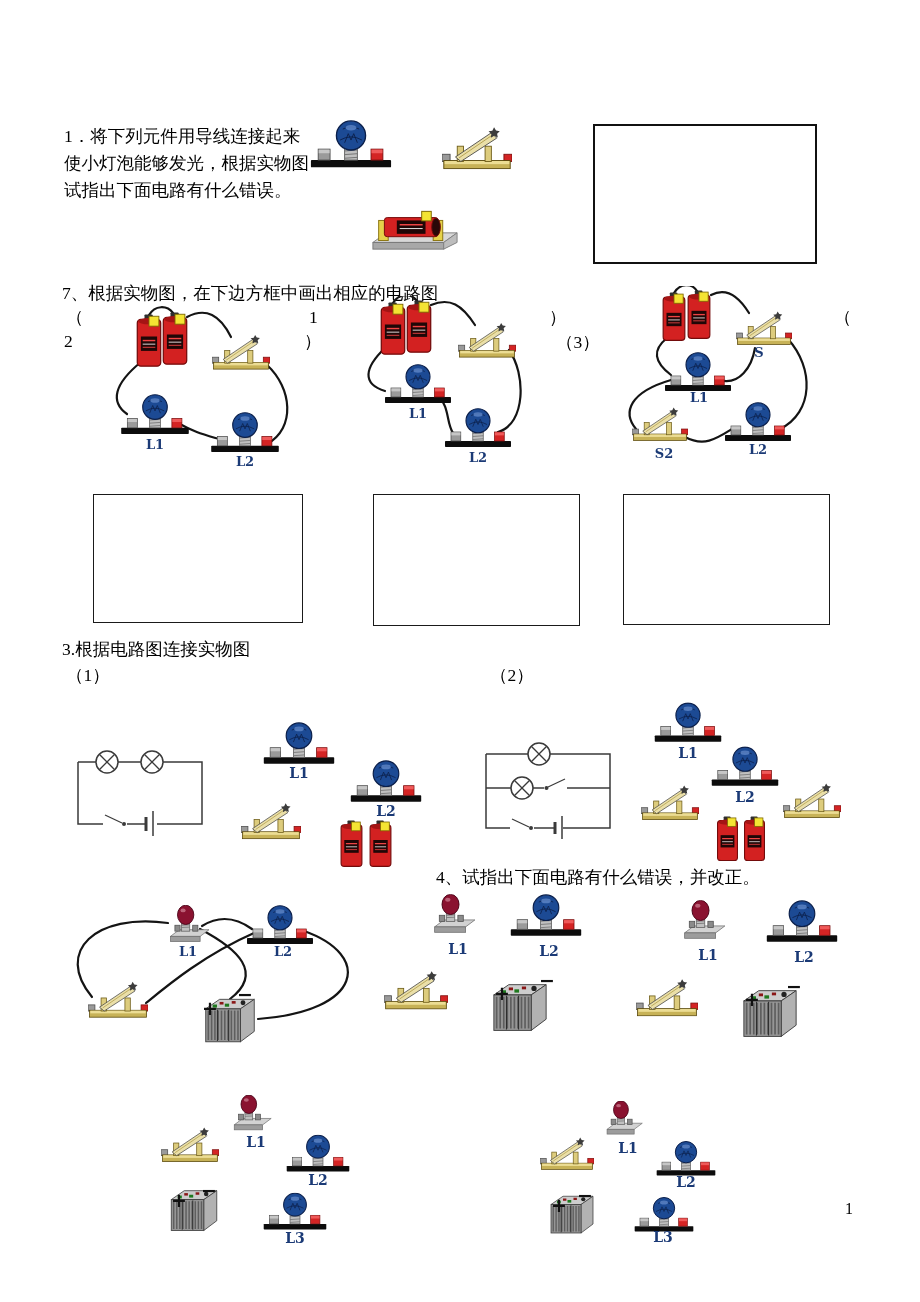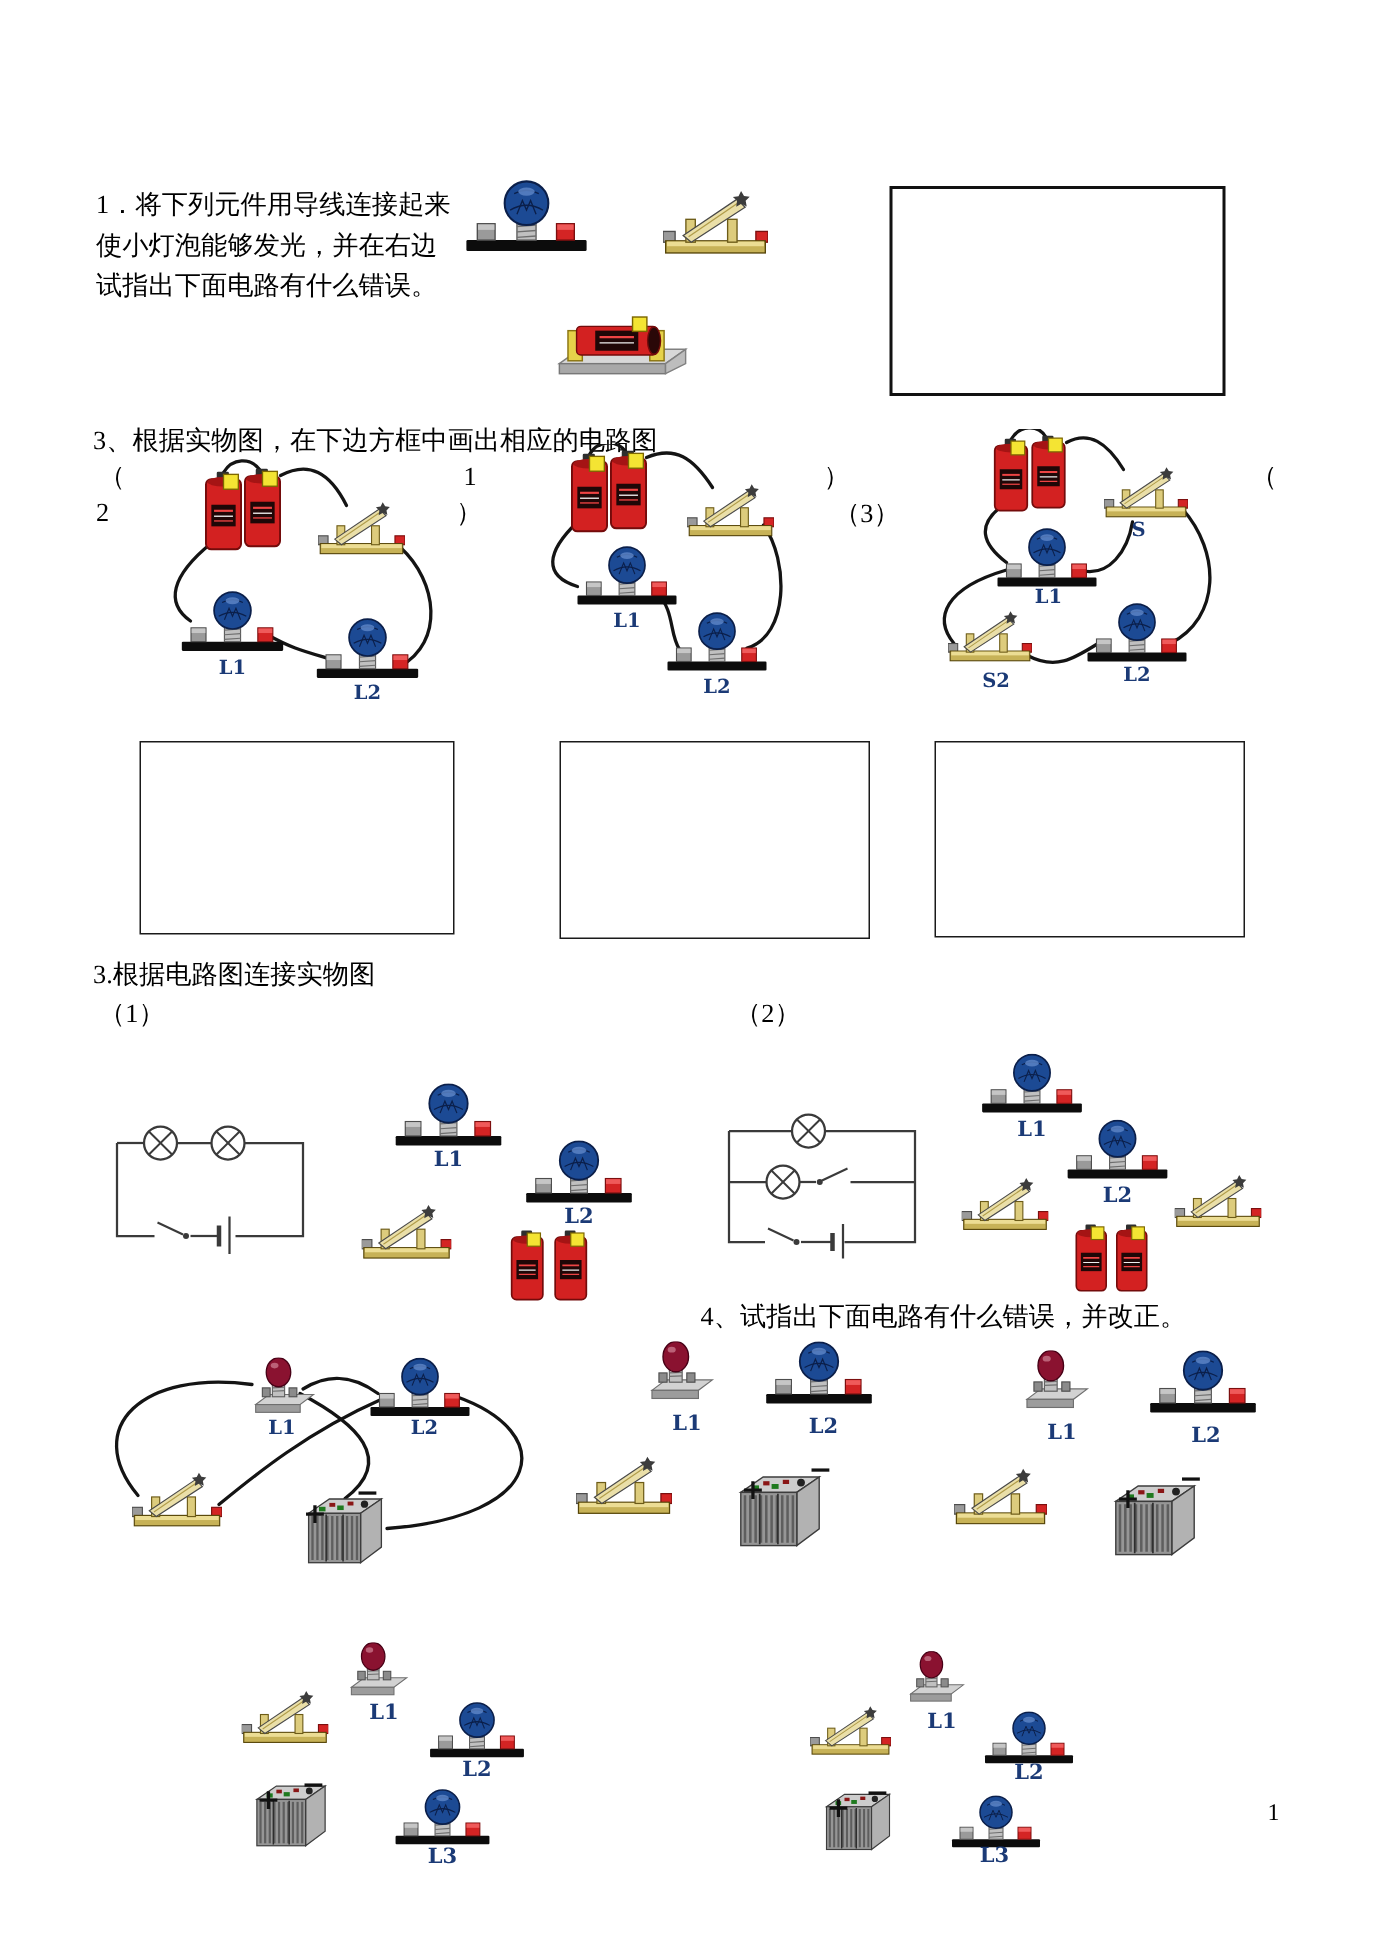--- a/index.html
+++ b/index.html
@@ -112,35 +112,35 @@
     <line x1="31" y1="17.5" x2="55" y2="17.5" stroke="#ee4444" stroke-width="1.6"></line>
     <line x1="31" y1="21.5" x2="55" y2="21.5" stroke="#f0f0f0" stroke-width="1"></line>
     <rect x="54" y="3.5" width="10" height="10" fill="#f4e433" stroke="#7d6700"></rect>
   </symbol>
 </defs>
 </svg>
 
 <div class="page">
 
   <span class="t" style="left:64px;top:123px">1．将下列元件用导线连接起来</span>
-  <span class="t" style="left:64px;top:150px">使小灯泡能够发光，并在右边</span>
+  <span class="t" style="left:64px;top:150px">使小灯泡能够发光，根据实物图</span>
   <span class="t" style="left:64px;top:177px">试指出下面电路有什么错误。</span>
 
   <svg class="cmp" style="left:310px;top:120px" width="82" height="51" viewBox="0 0 90 56">
       <use href="#bulb-blue"></use>
     </svg>
   <svg class="cmp" style="left:442px;top:124px" width="70" height="48" viewBox="0 0 78 48">
       <use href="#switch"></use>
     </svg>
   <svg class="cmp" style="left:370px;top:208px" width="90" height="44" viewBox="0 0 94 46">
       <use href="#hbattery"></use>
     </svg>
   <div class="boxq1" style="left:593px;top:124px;width:220px;height:136px"></div>
 
-  <span class="t" style="left:62px;top:280px">3、根据实物图，在下边方框中画出相应的电路图</span>
+  <span class="t" style="left:62px;top:280px">7、根据实物图，在下边方框中画出相应的电路图</span>
   <span class="t" style="left:66px;top:304px">（</span>
   <span class="t" style="left:309px;top:304px">1</span>
   <span class="t" style="left:549px;top:304px">）</span>
   <span class="t" style="left:834px;top:304px">（</span>
   <span class="t" style="left:64px;top:328px">2</span>
   <span class="t" style="left:304px;top:328px">）</span>
   <span class="t" style="left:556px;top:329px">（3）</span>
 
   <svg class="fig" style="left:98px;top:300px" width="210" height="172" viewBox="0 0 210 172">
     <path class="wire" d="M51,15 C57,5 69,5 75,13"></path>
@@ -271,21 +271,21 @@
   <svg class="cmp" style="left:783px;top:782px" width="58" height="37" viewBox="0 0 78 48">
       <use href="#switch"></use>
     </svg>
   <svg class="cmp" style="left:714px;top:816px" width="27" height="46" viewBox="0 0 32 60">
       <use href="#cell"></use>
     </svg>
   <svg class="cmp" style="left:741px;top:816px" width="27" height="46" viewBox="0 0 32 60">
       <use href="#cell"></use>
     </svg>
 
-  <span class="t" style="left:467px;top:864px">4、试指出下面电路有什么错误，并改正。</span>
+  <span class="t" style="left:436px;top:864px">4、试指出下面电路有什么错误，并改正。</span>
 
   <svg class="fig" style="left:68px;top:893px" width="312" height="162" viewBox="0 0 312 162">
     <path class="wire" d="M24,104 C-14,58 28,20 100,30"></path>
     <path class="wire" d="M134,33 C150,23 166,23 184,36"></path>
     <path class="wire" d="M186,40 C136,62 100,92 78,110"></path>
     <path class="wire" d="M132,36 C170,56 196,80 162,106"></path>
     <path class="wire" d="M236,38 C304,62 296,118 190,126"></path>
     <use href="#bulb-red" x="98" y="12" width="46" height="39"></use>
     <use href="#bulb-blue" x="178" y="12" width="68" height="42"></use>
     <use href="#switch" x="20" y="88" width="60" height="37"></use>

